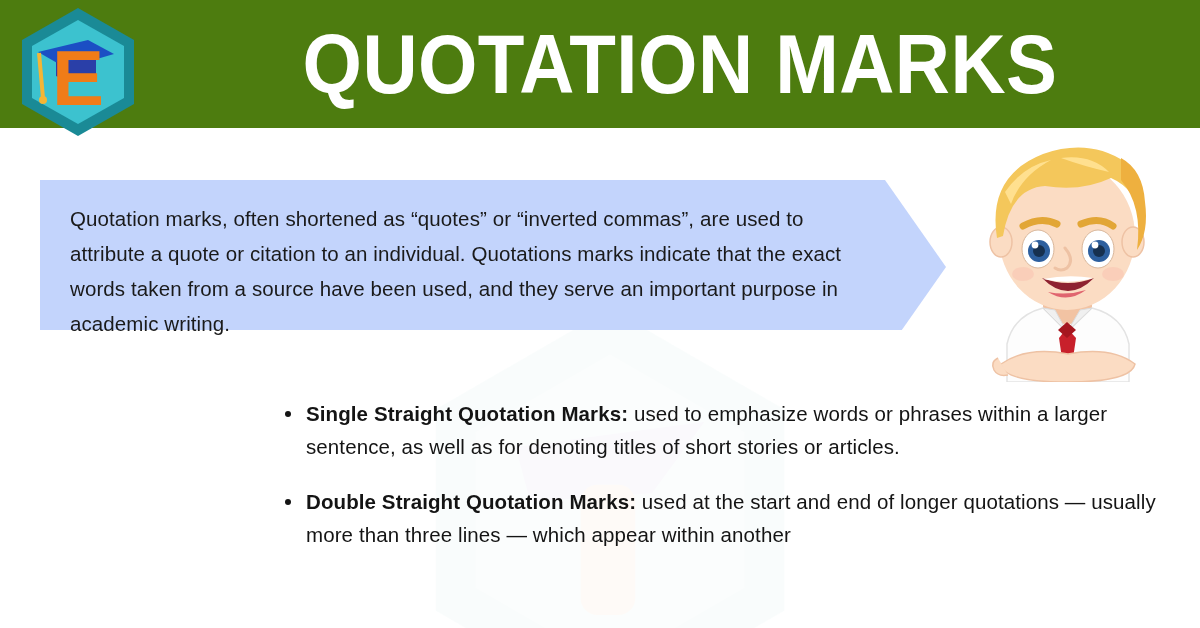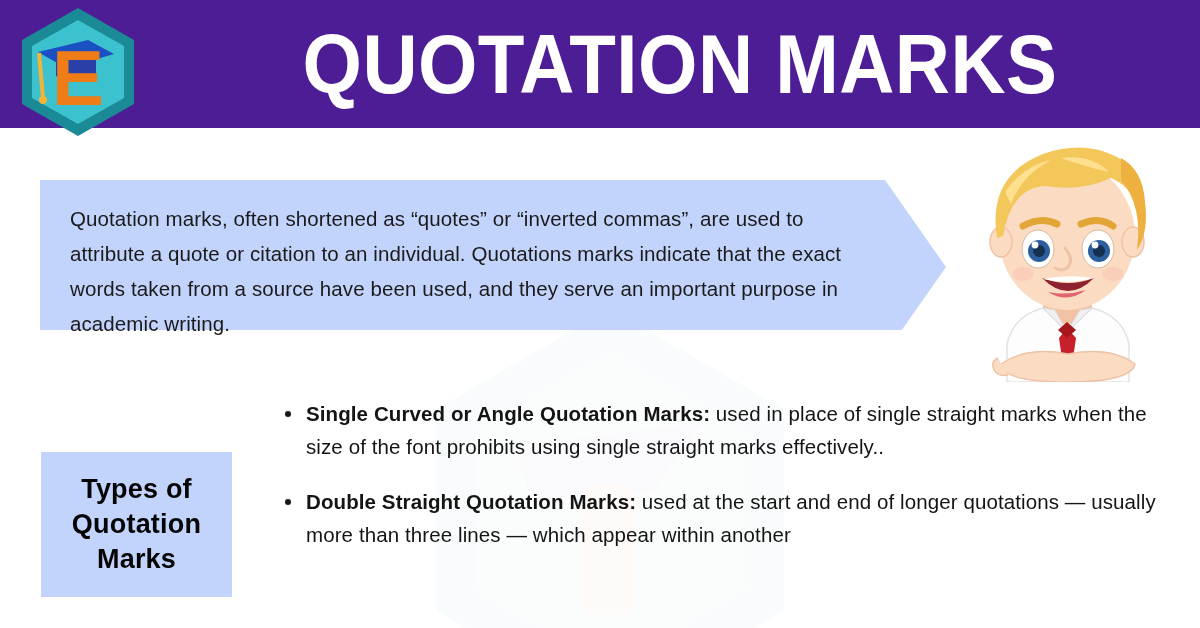--- a/index.html
+++ b/index.html
@@ -30,21 +30,21 @@
     opacity: 0.30;
     pointer-events: none;
   }
 
   
   .header {
     position: absolute;
     left: 0; top: 0;
     width: 1200px;
     height: 128px;
-    background: #4c1d95;
+    background: #4d7c0f;
   }
 
   .header-title {
     position: absolute;
     left: 200px;
     top: 0;
     width: 960px;
     height: 128px;
     display: flex;
     align-items: center;
@@ -236,32 +236,27 @@
     <path d="M130,116 q10,12 2,20 q-6,4 -12,0" stroke="#eec2a4" stroke-width="3" fill="none" stroke-linecap="round"></path>
 
     <path d="M107,146 q26,26 52,0 q-26,10 -52,0 Z" fill="#8e2230"></path>
     <path d="M108,147 q25,6 50,-1 q-25,-4 -50,1 Z" fill="#ffffff"></path>
     <path d="M113,160 q19,12 38,-2 q-19,6 -38,2 Z" fill="#e0656f"></path>
 
     <ellipse cx="88" cy="142" rx="11" ry="7" fill="#fac9b6" opacity="0.75"></ellipse>
     <ellipse cx="178" cy="142" rx="11" ry="7" fill="#fac9b6" opacity="0.75"></ellipse>
   </svg>
 
-  <div class="types-box">
-    <div class="types-label">Types of
-Quotation
-Marks</div>
-  </div>
 
   <div class="bullets">
 
-
     <div class="bullet-item">
-      <span class="bullet-term">Single Curved or Angle Quotation Marks:</span><span> used in place of single straight marks when the size of the font prohibits using single straight marks effectively..</span>
+      <span class="bullet-term">Single Straight Quotation Marks:</span><span> used to emphasize words or phrases within a larger sentence, as well as for denoting titles of short stories or articles.</span>
     </div>
+
 
     <div class="bullet-item">
       <span class="bullet-term">Double Straight Quotation Marks:</span><span> used at the start and end of longer quotations — usually more than three lines — which appear within another</span>
     </div>
 
   </div>
 
 </div>
 
 </body></html>

